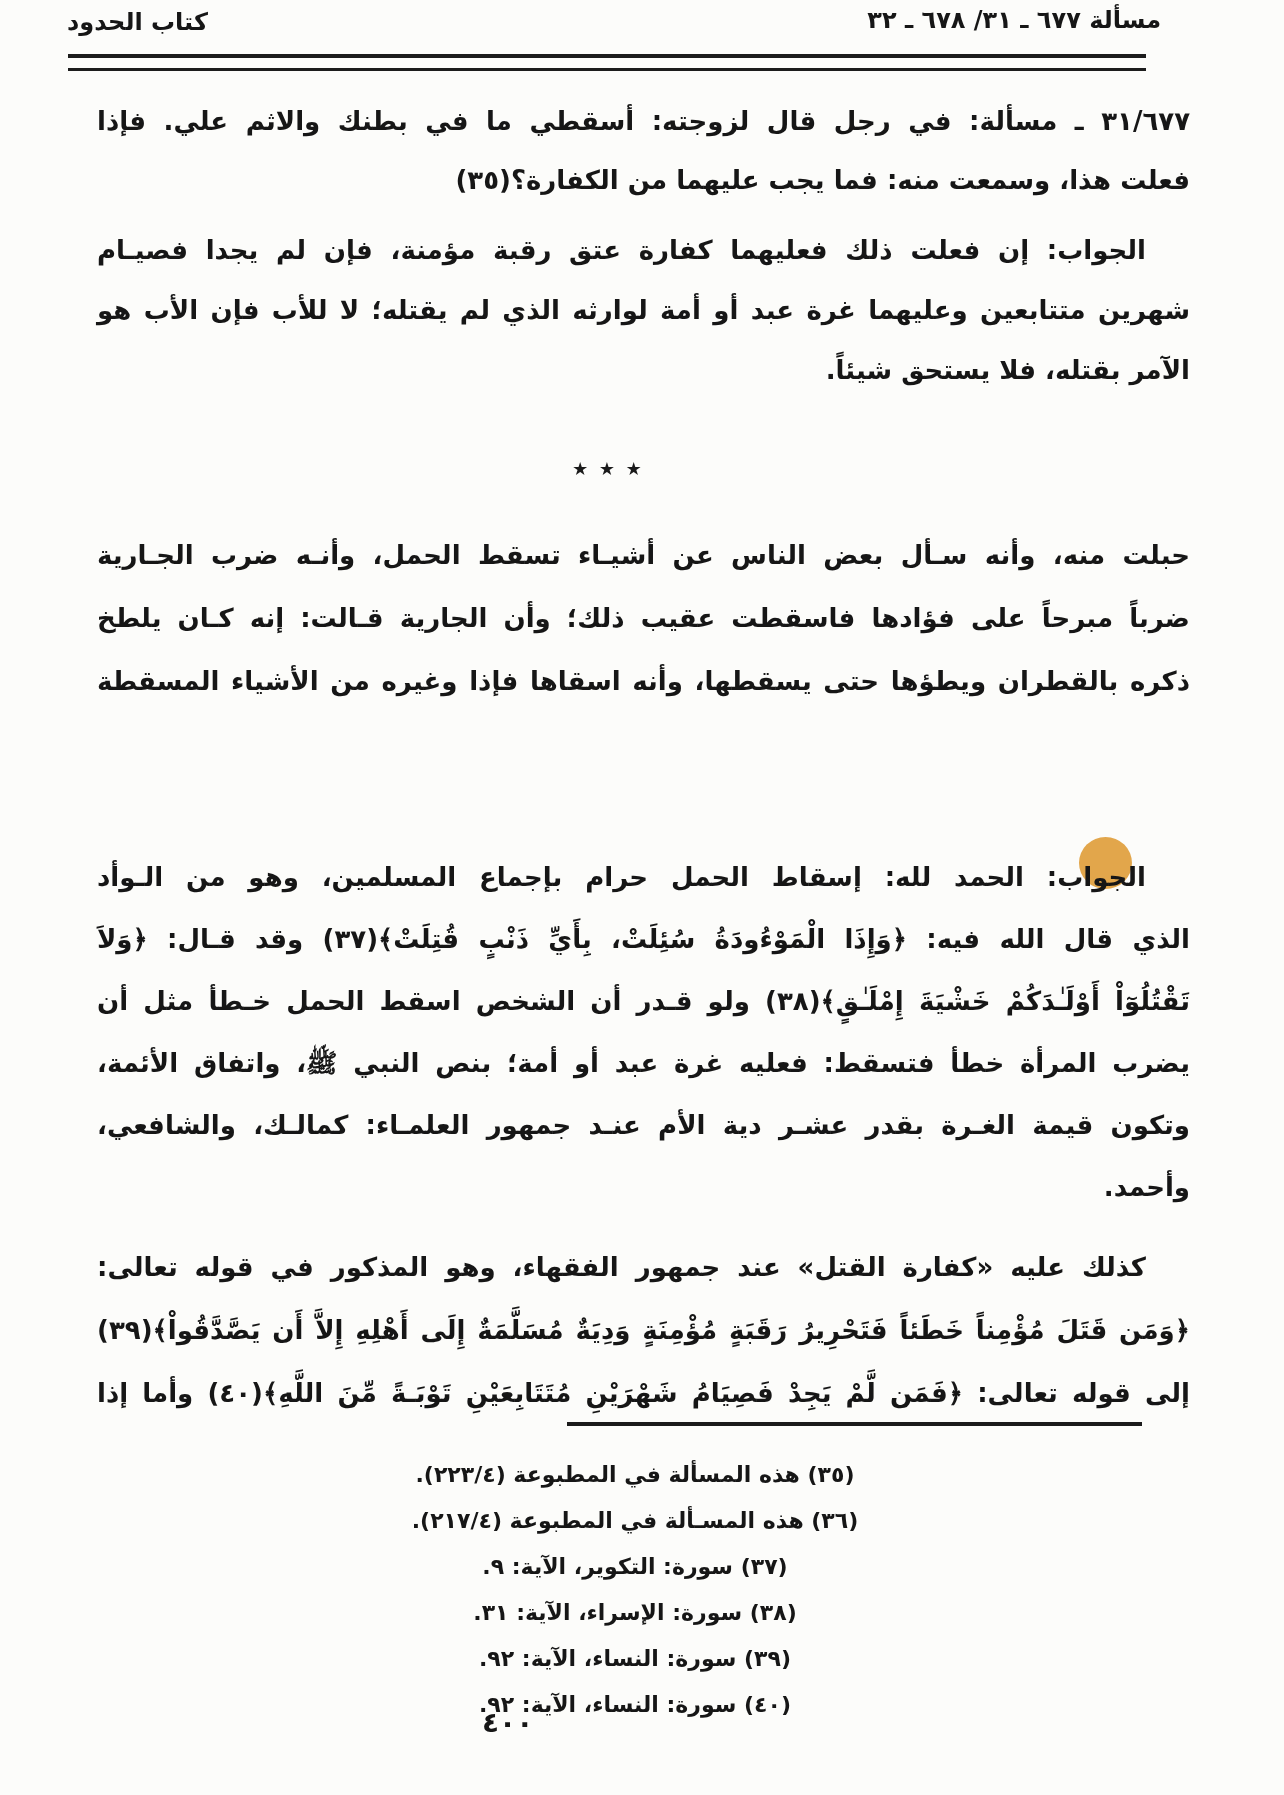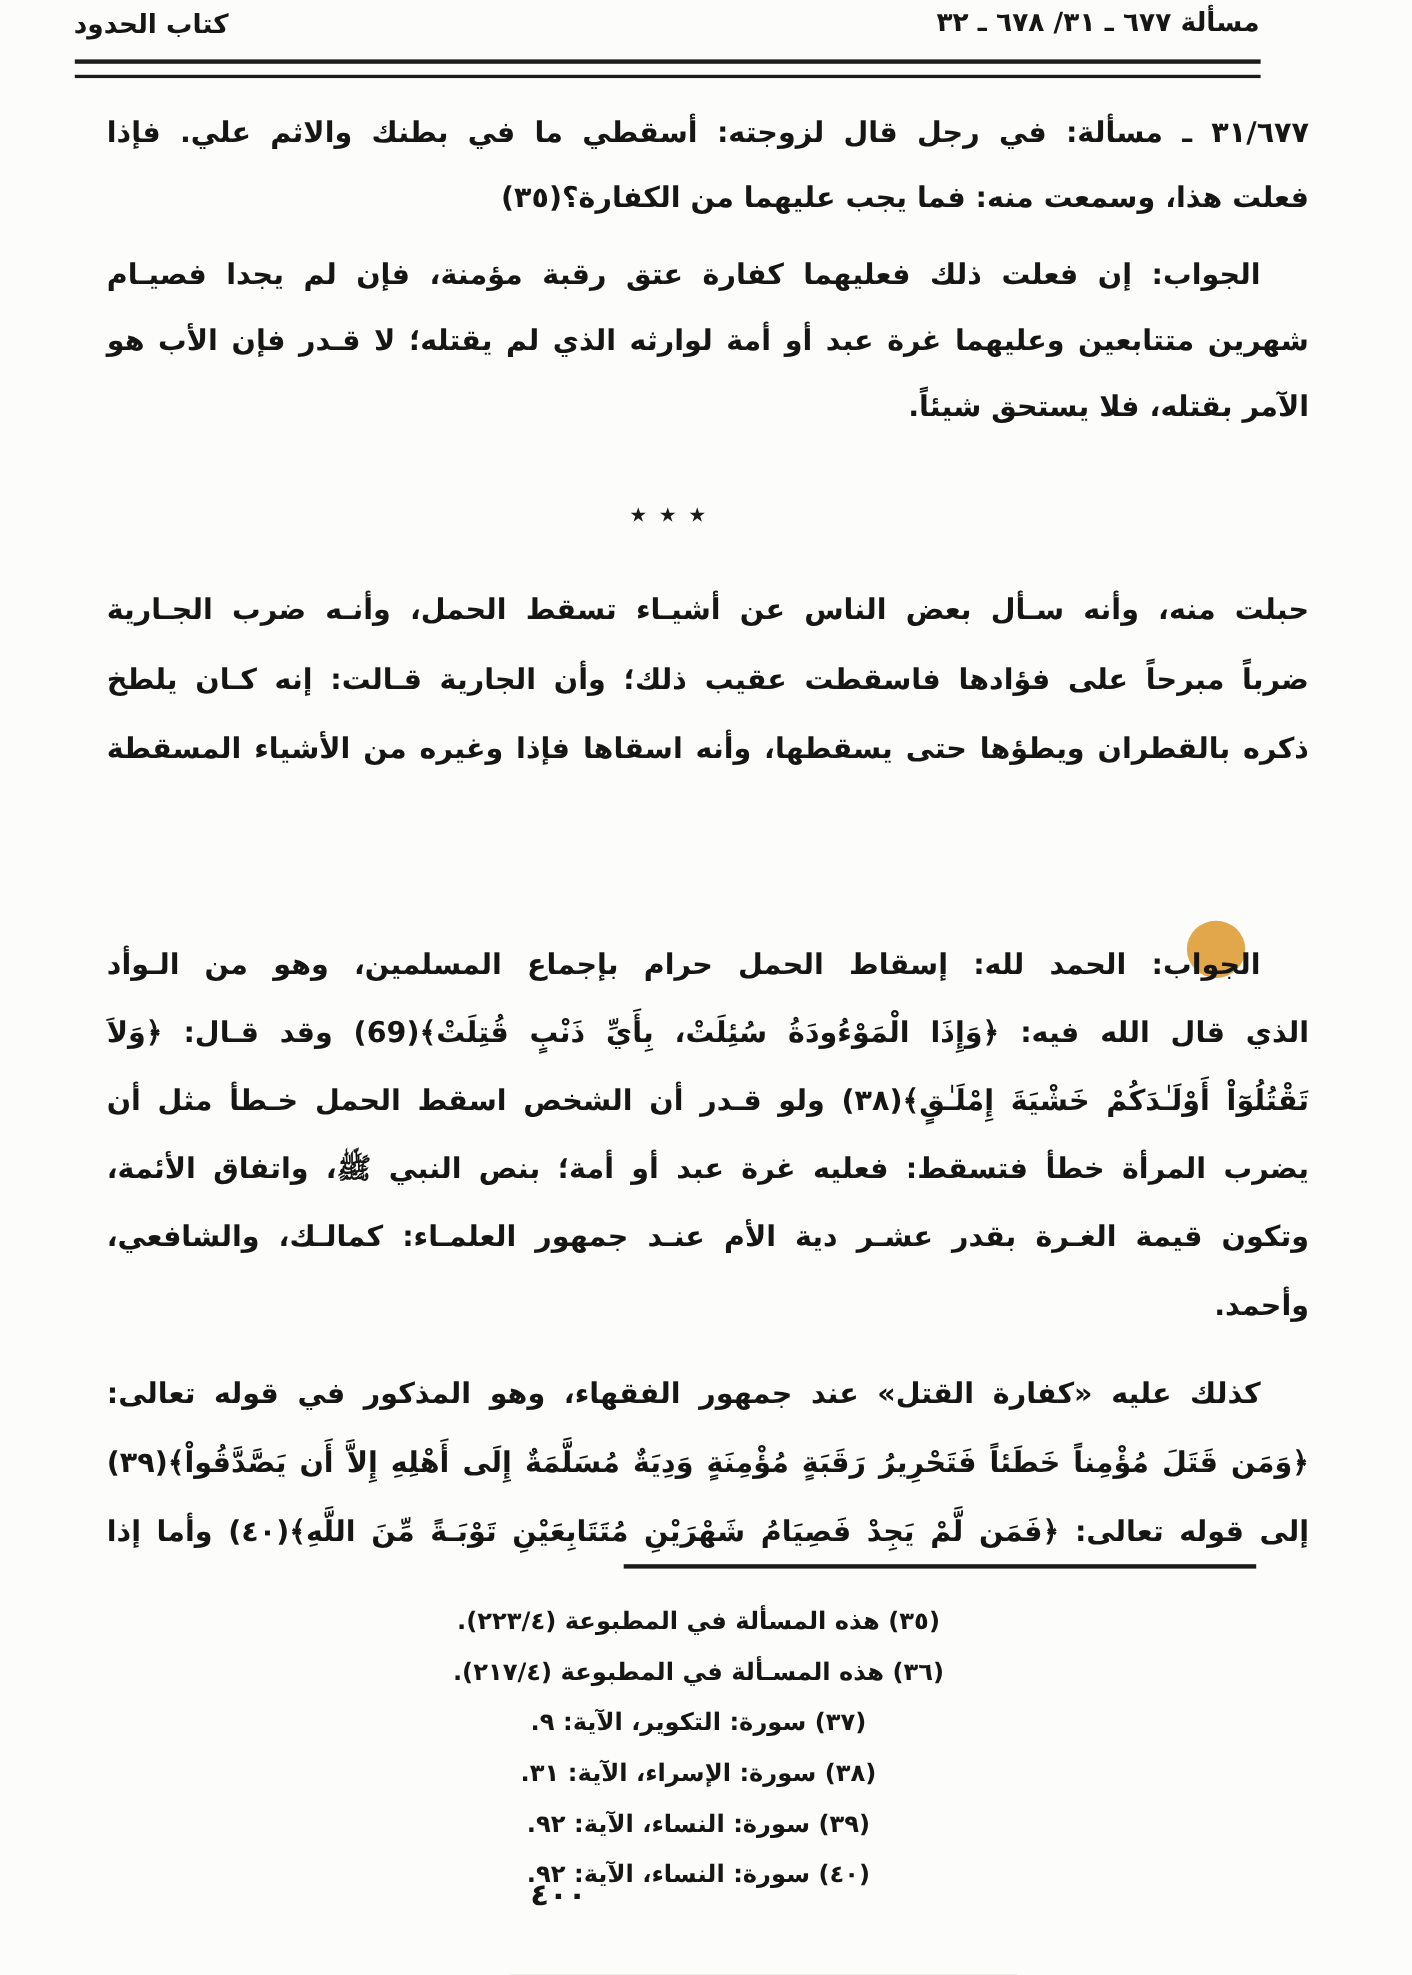--- a/index.html
+++ b/index.html
@@ -8,21 +8,21 @@
     width:1284px; height:1795px;
     margin:0 auto;
     background:#fcfcfa;
     direction:rtl;
     font-family:"DejaVu Sans", sans-serif;
     color:#161616;
     overflow:hidden;
   }
   
   .head-right {
-    position:absolute; top:6px; right:139px;
+    position:absolute; top:6px; right:123px;
     font-size:24px; font-weight:bold; white-space:nowrap;
   }
   .head-left {
     position:absolute; top:8px; left:67px;
     font-size:24px; font-weight:bold; white-space:nowrap;
   }
   .head-rule {
     position:absolute; top:54px; left:68px; width:1078px; height:10px;
     border-top:4px solid #1c1c1c; border-bottom:3px solid #1c1c1c;
   }
@@ -76,37 +76,37 @@
   <div class="head-left">كتاب الحدود</div>
   <div class="head-rule"></div>
 
   <div class="para" id="p-q677">
     <div class="line">٣١/٦٧٧ ـ مسألة: في رجل قال لزوجته: أسقطي ما في بطنك والاثم علي. فإذا</div>
     <div class="line last">فعلت هذا، وسمعت منه: فما يجب عليهما من الكفارة؟(٣٥)</div>
   </div>
 
   <div class="para" id="p-a677">
     <div class="line indent">الجواب: إن فعلت ذلك فعليهما كفارة عتق رقبة مؤمنة، فإن لم يجدا فصيـام</div>
-    <div class="line">شهرين متتابعين وعليهما غرة عبد أو أمة لوارثه الذي لم يقتله؛ لا قـدر فإن الأب هو</div>
+    <div class="line">شهرين متتابعين وعليهما غرة عبد أو أمة لوارثه الذي لم يقتله؛ لا للأب فإن الأب هو</div>
     <div class="line last">الآمر بقتله، فلا يستحق شيئاً.</div>
   </div>
 
   <div class="separator">٭ ٭ ٭</div>
 
   <div class="para" id="p-q678">
     <div class="line">حبلت منه، وأنه سـأل بعض الناس عن أشيـاء تسقط الحمل، وأنـه ضرب الجـارية</div>
     <div class="line">ضرباً مبرحاً على فؤادها فاسقطت عقيب ذلك؛ وأن الجارية قـالت: إنه كـان يلطخ</div>
     <div class="line">ذكره بالقطران ويطؤها حتى يسقطها، وأنه اسقاها فإذا وغيره من الأشياء المسقطة</div>
   </div>
 
   <div class="highlight-dot"></div>
 
   <div class="para" id="p-a678">
     <div class="line indent">الجواب: الحمد لله: إسقاط الحمل حرام بإجماع المسلمين، وهو من الـوأد</div>
-    <div class="line">الذي قال الله فيه: ﴿وَإِذَا الْمَوْءُودَةُ سُئِلَتْ، بِأَيِّ ذَنْبٍ قُتِلَتْ﴾(69) وقد قـال: ﴿وَلاَ</div>
+    <div class="line">الذي قال الله فيه: ﴿وَإِذَا الْمَوْءُودَةُ سُئِلَتْ، بِأَيِّ ذَنْبٍ قُتِلَتْ﴾(٣٧) وقد قـال: ﴿وَلاَ</div>
     <div class="line">تَقْتُلُوٓاْ أَوْلَـٰدَكُمْ خَشْيَةَ إِمْلَـٰقٍ﴾(٣٨) ولو قـدر أن الشخص اسقط الحمل خـطأ مثل أن</div>
     <div class="line">يضرب المرأة خطأ فتسقط: فعليه غرة عبد أو أمة؛ بنص النبي ﷺ، واتفاق الأئمة،</div>
     <div class="line">وتكون قيمة الغـرة بقدر عشـر دية الأم عنـد جمهور العلمـاء: كمالـك، والشافعي،</div>
     <div class="line last">وأحمد.</div>
   </div>
 
   <div class="para" id="p-close">
     <div class="line indent">كذلك عليه «كفارة القتل» عند جمهور الفقهاء، وهو المذكور في قوله تعالى:</div>
     <div class="line">﴿وَمَن قَتَلَ مُؤْمِناً خَطَئاً فَتَحْرِيرُ رَقَبَةٍ مُؤْمِنَةٍ وَدِيَةٌ مُسَلَّمَةٌ إِلَى أَهْلِهِ إِلاَّ أَن يَصَّدَّقُواْ﴾(٣٩)</div>
     <div class="line">إلى قوله تعالى: ﴿فَمَن لَّمْ يَجِدْ فَصِيَامُ شَهْرَيْنِ مُتَتَابِعَيْنِ تَوْبَـةً مِّنَ اللَّهِ﴾(٤٠) وأما إذا</div>

